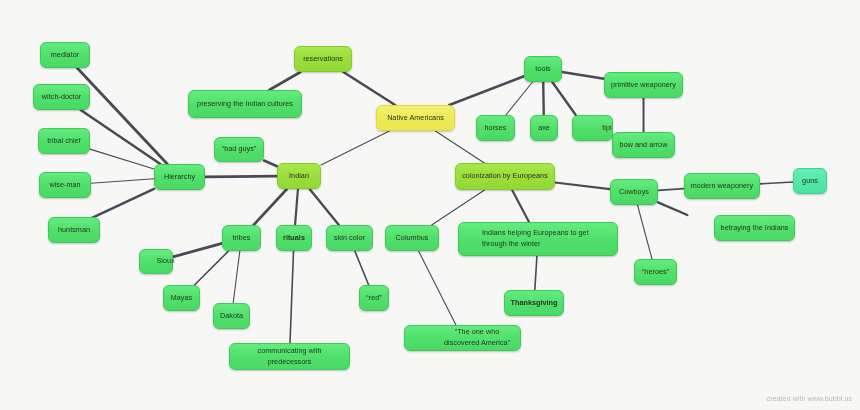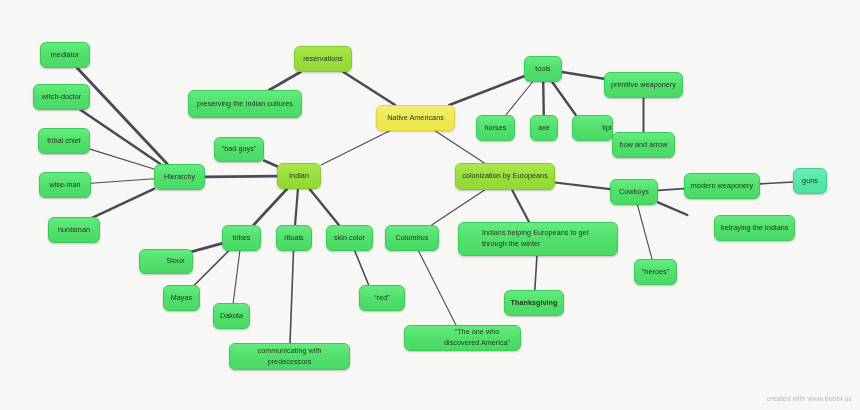--- a/index.html
+++ b/index.html
@@ -116,27 +116,27 @@
       <div class="node n-green" style="left: 188px; top: 90px; width: 114px; height: 28px;">preserving the Indian cultures</div>
       <div class="node n-lime" style="left: 277px; top: 163px; width: 44px; height: 26px;">Indian</div>
       <div class="node n-green" style="left: 214px; top: 137px; width: 50px; height: 25px;">“bad guys”</div>
       <div class="node n-green" style="left: 154px; top: 164px; width: 51px; height: 26px;">Hierarchy</div>
       <div class="node n-green" style="left: 40px; top: 42px; width: 50px; height: 26px;">mediator</div>
       <div class="node n-green" style="left: 33px; top: 84px; width: 57px; height: 26px;">witch-doctor</div>
       <div class="node n-green" style="left: 38px; top: 128px; width: 52px; height: 26px;">tribal chief</div>
       <div class="node n-green" style="left: 39px; top: 172px; width: 52px; height: 26px;">wise-man</div>
       <div class="node n-green" style="left: 48px; top: 217px; width: 52px; height: 26px;">huntsman</div>
       <div class="node n-green" style="left: 222px; top: 225px; width: 39px; height: 26px;">tribes</div>
-      <div class="node n-green" style="left: 139px; top: 249px; width: 54px; height: 25px; padding-left: 24px;">Sioux</div>
+      <div class="node n-green" style="left: 139px; top: 249px; width: 34px; height: 25px; padding-left: 24px;">Sioux</div>
       <div class="node n-green" style="left: 163px; top: 285px; width: 37px; height: 26px;">Mayas</div>
       <div class="node n-green" style="left: 213px; top: 303px; width: 37px; height: 26px;">Dakota</div>
-      <div class="node n-green" style="left: 276px; top: 225px; width: 36px; height: 26px;">rituals</div>
+      <div class="node n-green" style="left: 276px; top: 225px; width: 36px; height: 26px; font-weight: bold;">rituals</div>
       <div class="node n-green" style="left: 229px; top: 343px; width: 121px; height: 27px;">communicating with predecessors</div>
       <div class="node n-green" style="left: 326px; top: 225px; width: 47px; height: 26px;">skin color</div>
-      <div class="node n-green" style="left: 359px; top: 285px; width: 46px; height: 26px;">“red”</div>
+      <div class="node n-green" style="left: 359px; top: 285px; width: 30px; height: 26px;">“red”</div>
       <div class="node n-green" style="left: 524px; top: 56px; width: 38px; height: 26px;">tools</div>
       <div class="node n-green" style="left: 476px; top: 115px; width: 39px; height: 26px;">horses</div>
       <div class="node n-green" style="left: 530px; top: 115px; width: 28px; height: 26px;">axe</div>
       <div class="node n-green" style="left: 572px; top: 115px; width: 28px; height: 26px; padding-left: 34px;">tipi</div>
       <div class="node n-green" style="left: 604px; top: 72px; width: 79px; height: 26px;">primitive weaponery</div>
       <div class="node n-green" style="left: 612px; top: 132px; width: 63px; height: 26px;">bow and arrow</div>
       <div class="node n-lime" style="left: 455px; top: 163px; width: 100px; height: 27px;">colonization by Europeans</div>
       <div class="node n-green" style="left: 385px; top: 225px; width: 54px; height: 26px;">Columbus</div>
       <div class="node n-green" style="left: 404px; top: 325px; width: 117px; height: 26px; padding-left: 34px;">“The one who discovered America”</div>
       <div class="node n-green wrap" style="left: 458px; top: 222px; width: 160px; height: 34px;">Indians helping Europeans to get through the winter</div>

